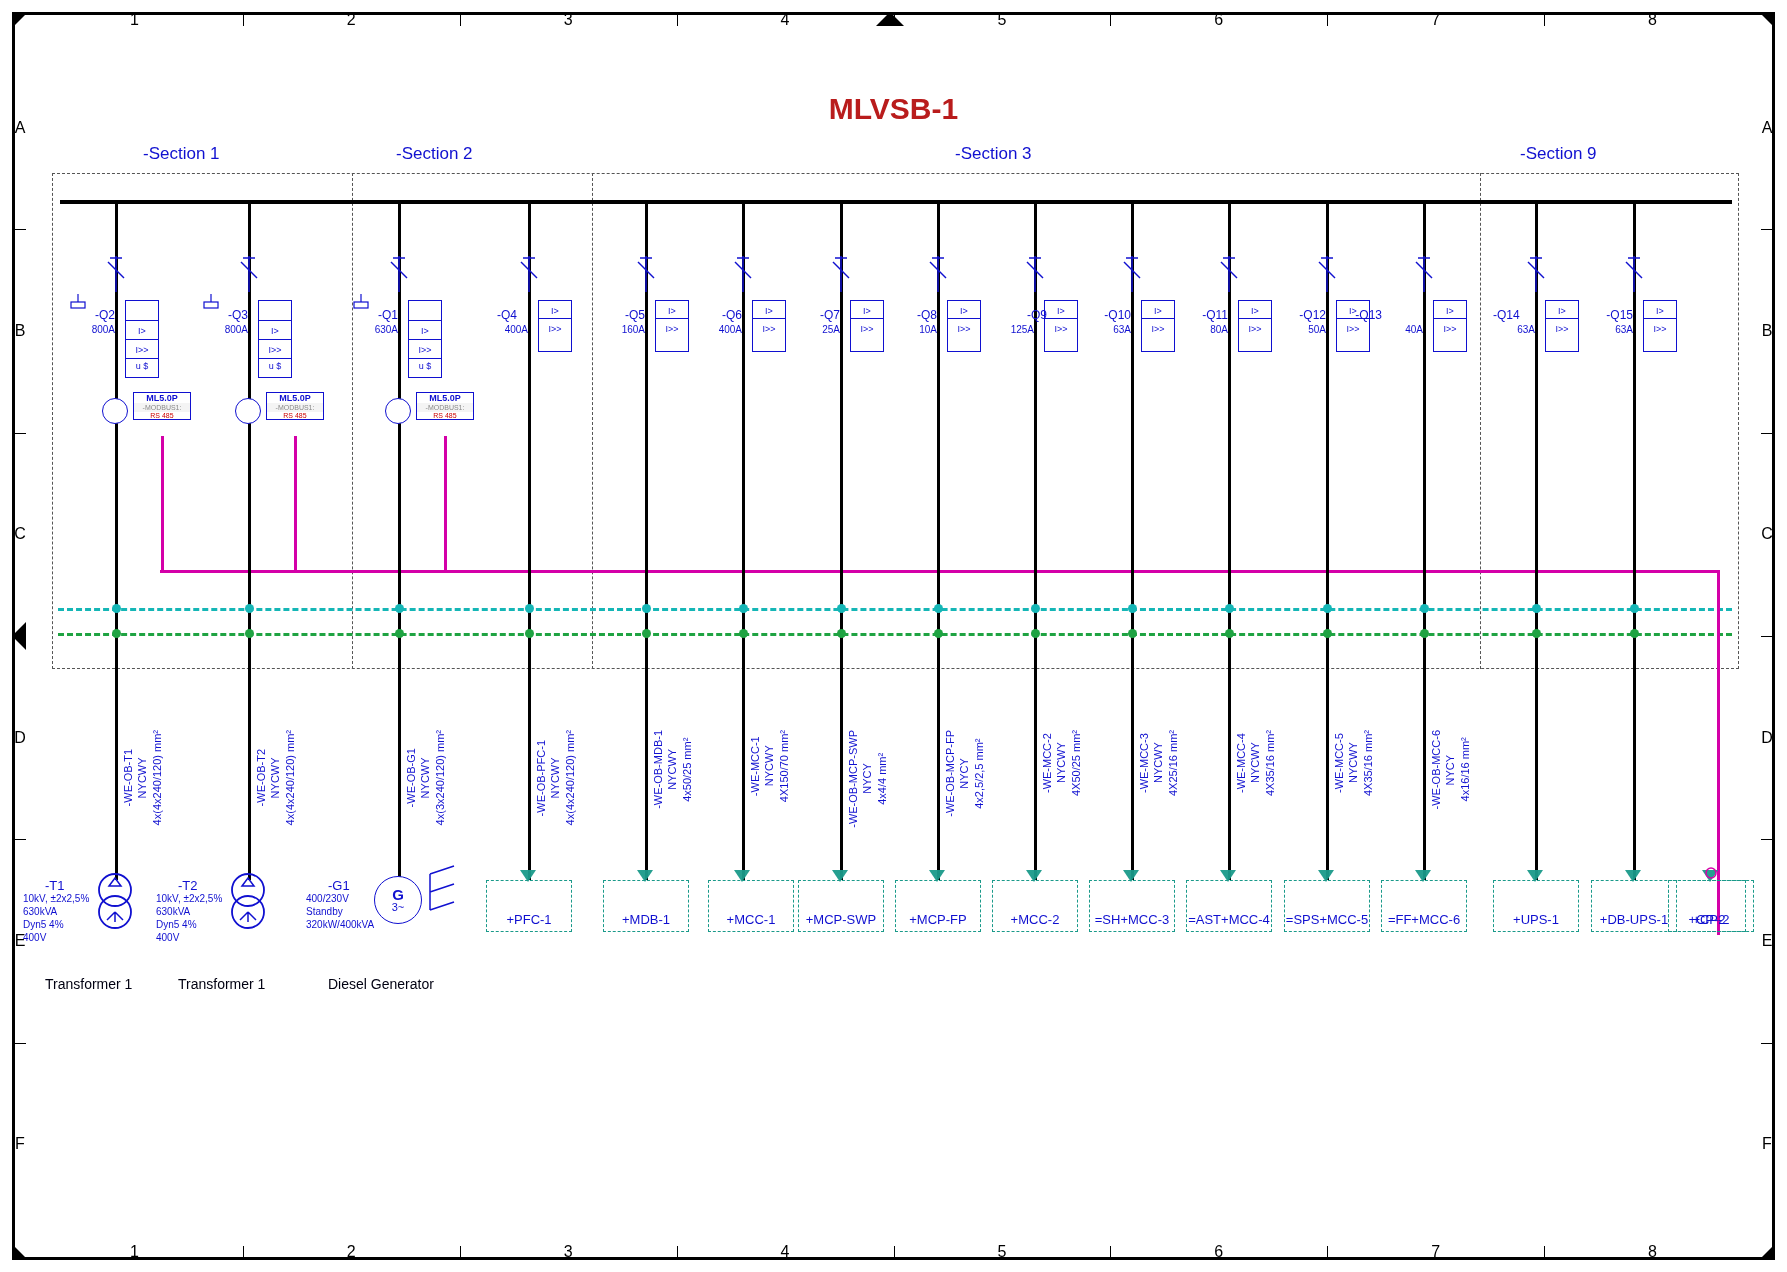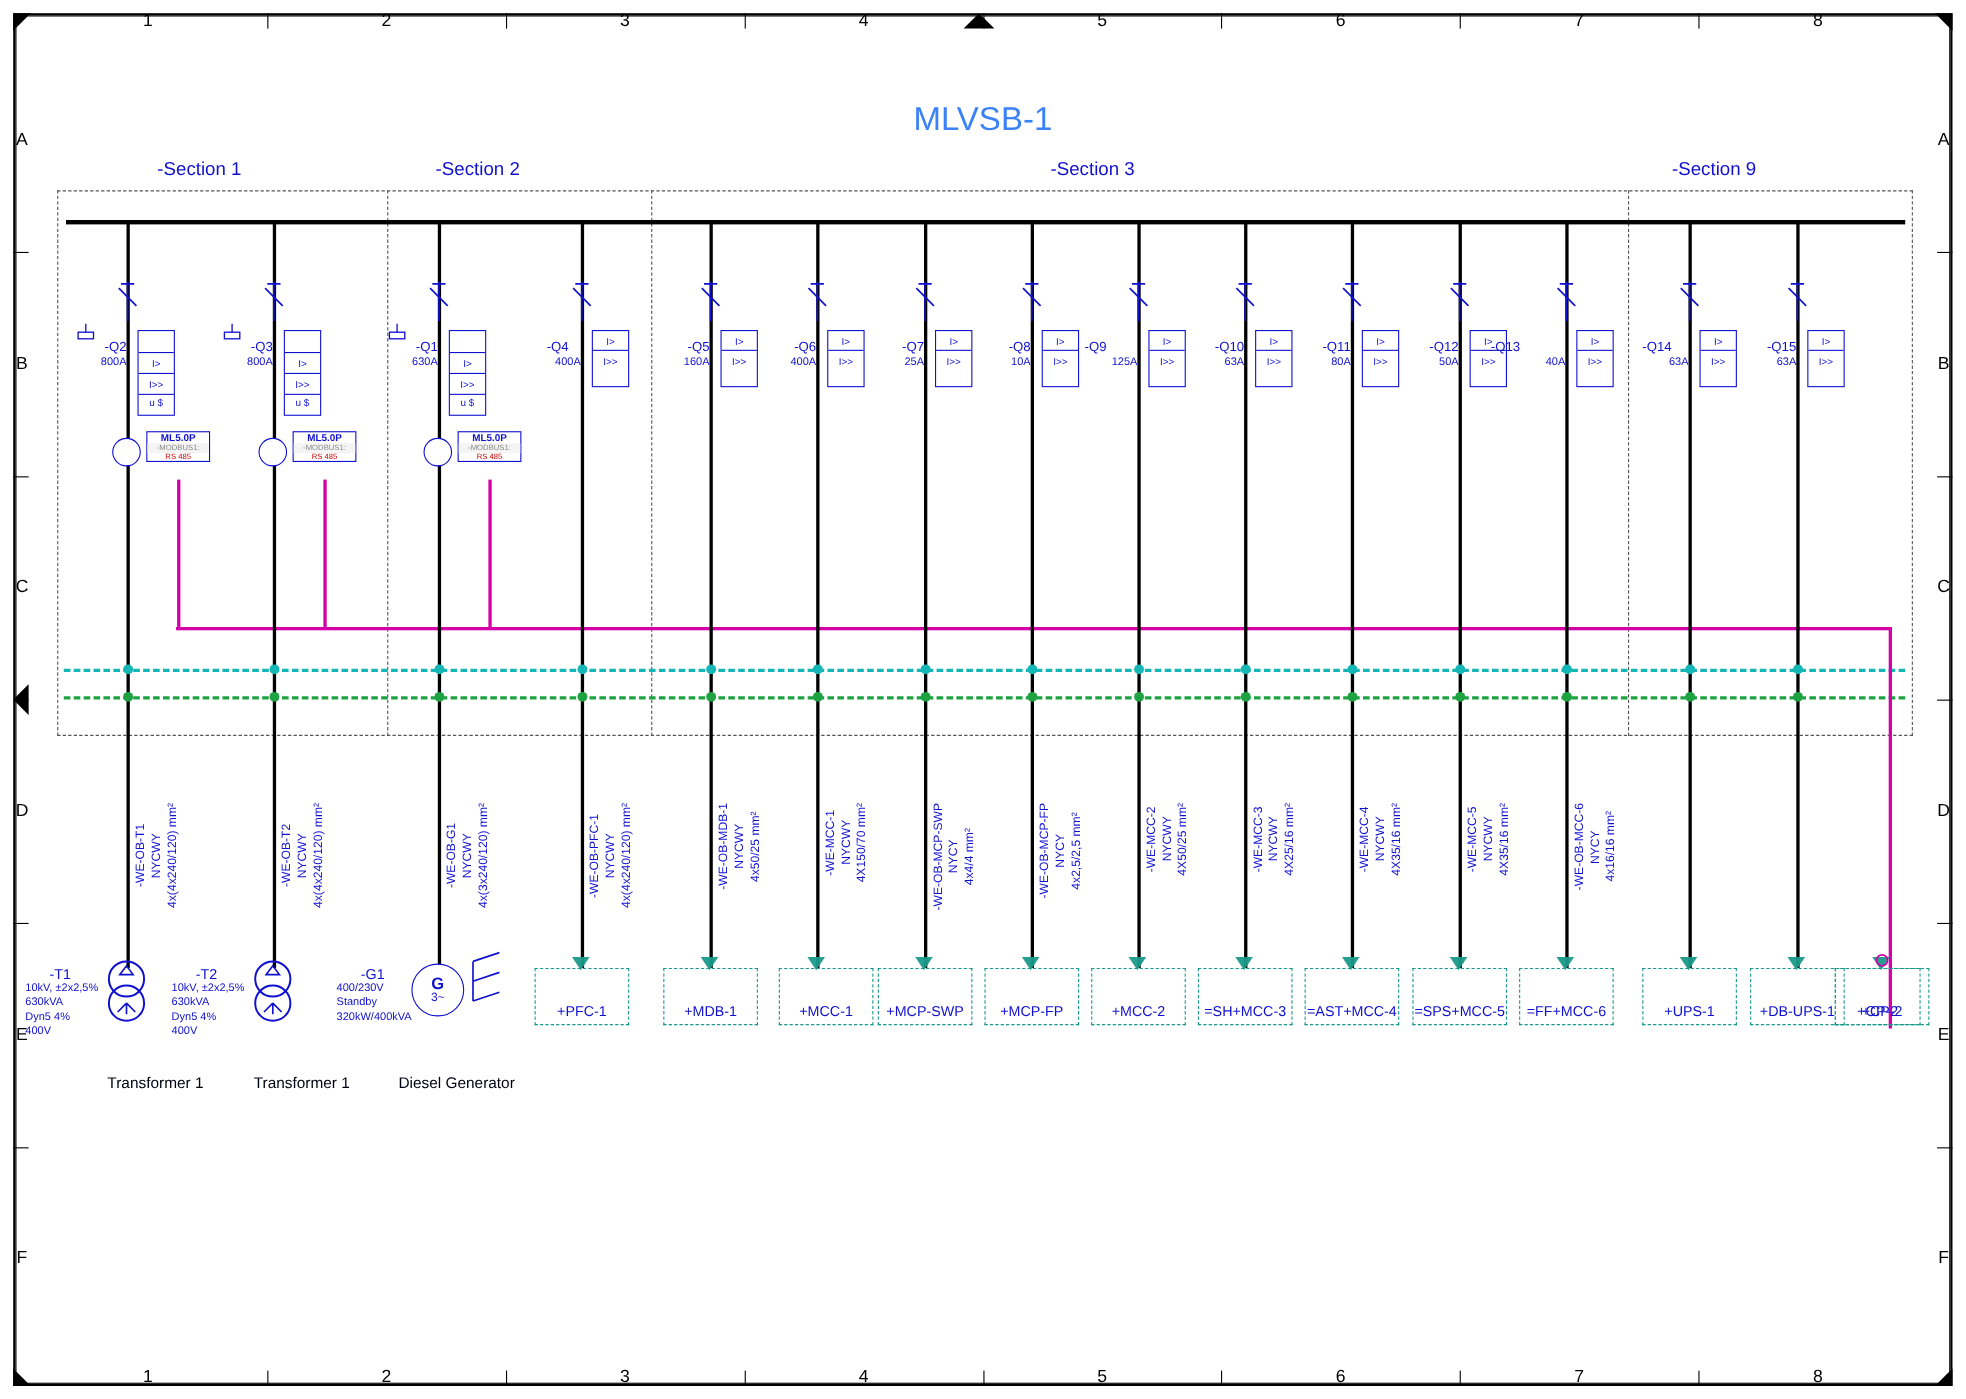--- a/index.html
+++ b/index.html
@@ -35,22 +35,22 @@
   .grid-label-right { right: 0px; width: 14px; }
   .tick-v { position: absolute; width: 1px; height: 14px; background: #000; }
   .tick-h { position: absolute; height: 1px; width: 14px; background: #000; }
 
   .title {
     position: absolute;
     top: 92px;
     left: 0; right: 0;
     text-align: center;
     font-size: 30px;
-    color: #3b82f6;
-    font-weight: 400;
+    color: #b91c1c;
+    font-weight: 700;
   }
 
   .section-label {
     position: absolute;
     top: 144px;
     font-size: 17px;
     color: #1010d0;
     font-weight: 500;
   }
 
@@ -175,21 +175,21 @@
     display: flex; flex-direction: column; align-items:center; justify-content:center;
     color:#1010d0; font-size:15px; line-height:1;
     background:#fff;
   }
   .xfmr {
     position: absolute;
     width: 48px; height: 72px;
     color:#1010d0;
   }
   .bottom-label {
-    position:absolute; font-size:14px; color:#001; text-align:right;
+    position:absolute; font-size:14px; color:#001; text-align:left;
   }
   .src-spec {
     position:absolute; font-size:10px; color:#1010d0; text-align:left; line-height:1.3;
     white-space:nowrap;
   }
   .tri-down {
     position:absolute; width:0;height:0;
     border-left:8px solid transparent;
     border-right:8px solid transparent;
     border-top:12px solid #1a9a8a;
@@ -492,21 +492,21 @@
     <div class="drop" style="left:1034px;height:680px"></div>
     <svg style="position:absolute;left:1024px;top:256px;width:22px;height:36px">
            <line x1="11" y1="0" x2="11" y2="36" stroke="#1010d0" stroke-width="1.5"></line>
            <line x1="3" y1="6" x2="19" y2="22" stroke="#1010d0" stroke-width="1.5"></line>
            <line x1="5" y1="2" x2="17" y2="2" stroke="#1010d0" stroke-width="1.5"></line>
          </svg>
     <div class="breaker " style="left:1044px;top:300px;height:52px">
       <div class="row r1">I&gt;</div>
       <div class="row r2">I&gt;&gt;</div>
     </div>
-    <div class="xlab" style="left:964px;top:308px;text-align:right;width:42px">-Q9</div>
+    <div class="xlab" style="left:1016px;top:308px;text-align:center;width:42px">-Q9</div>
          <div class="xlab" style="left:992px;top:324px;text-align:right;width:42px;font-size:10px">125A</div>
     <div class="dot-teal" style="left:1031px;top:604px"></div>
          <div class="dot-green" style="left:1031px;top:629px"></div>
     <div class="cable-label" style="left:1040px;top:730px">
           <span>-WE-MCC-2</span><br><span>NYCWY</span><br><span>4X50/25 mm²</span>
         </div>
     <div class="tri-down" style="left:1026px;top:870px"></div>
          <div class="load-box" style="left:992px;top:880px;width:86px;height:52px">+MCC-2</div>
     <div class="drop" style="left:1131px;height:680px"></div>
     <svg style="position:absolute;left:1121px;top:256px;width:22px;height:36px">

